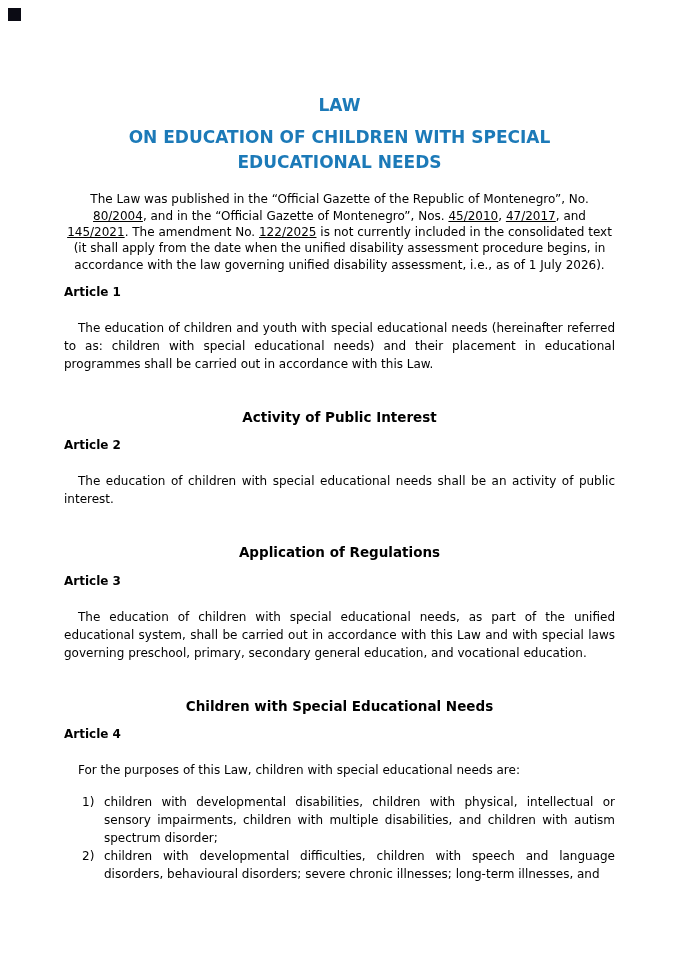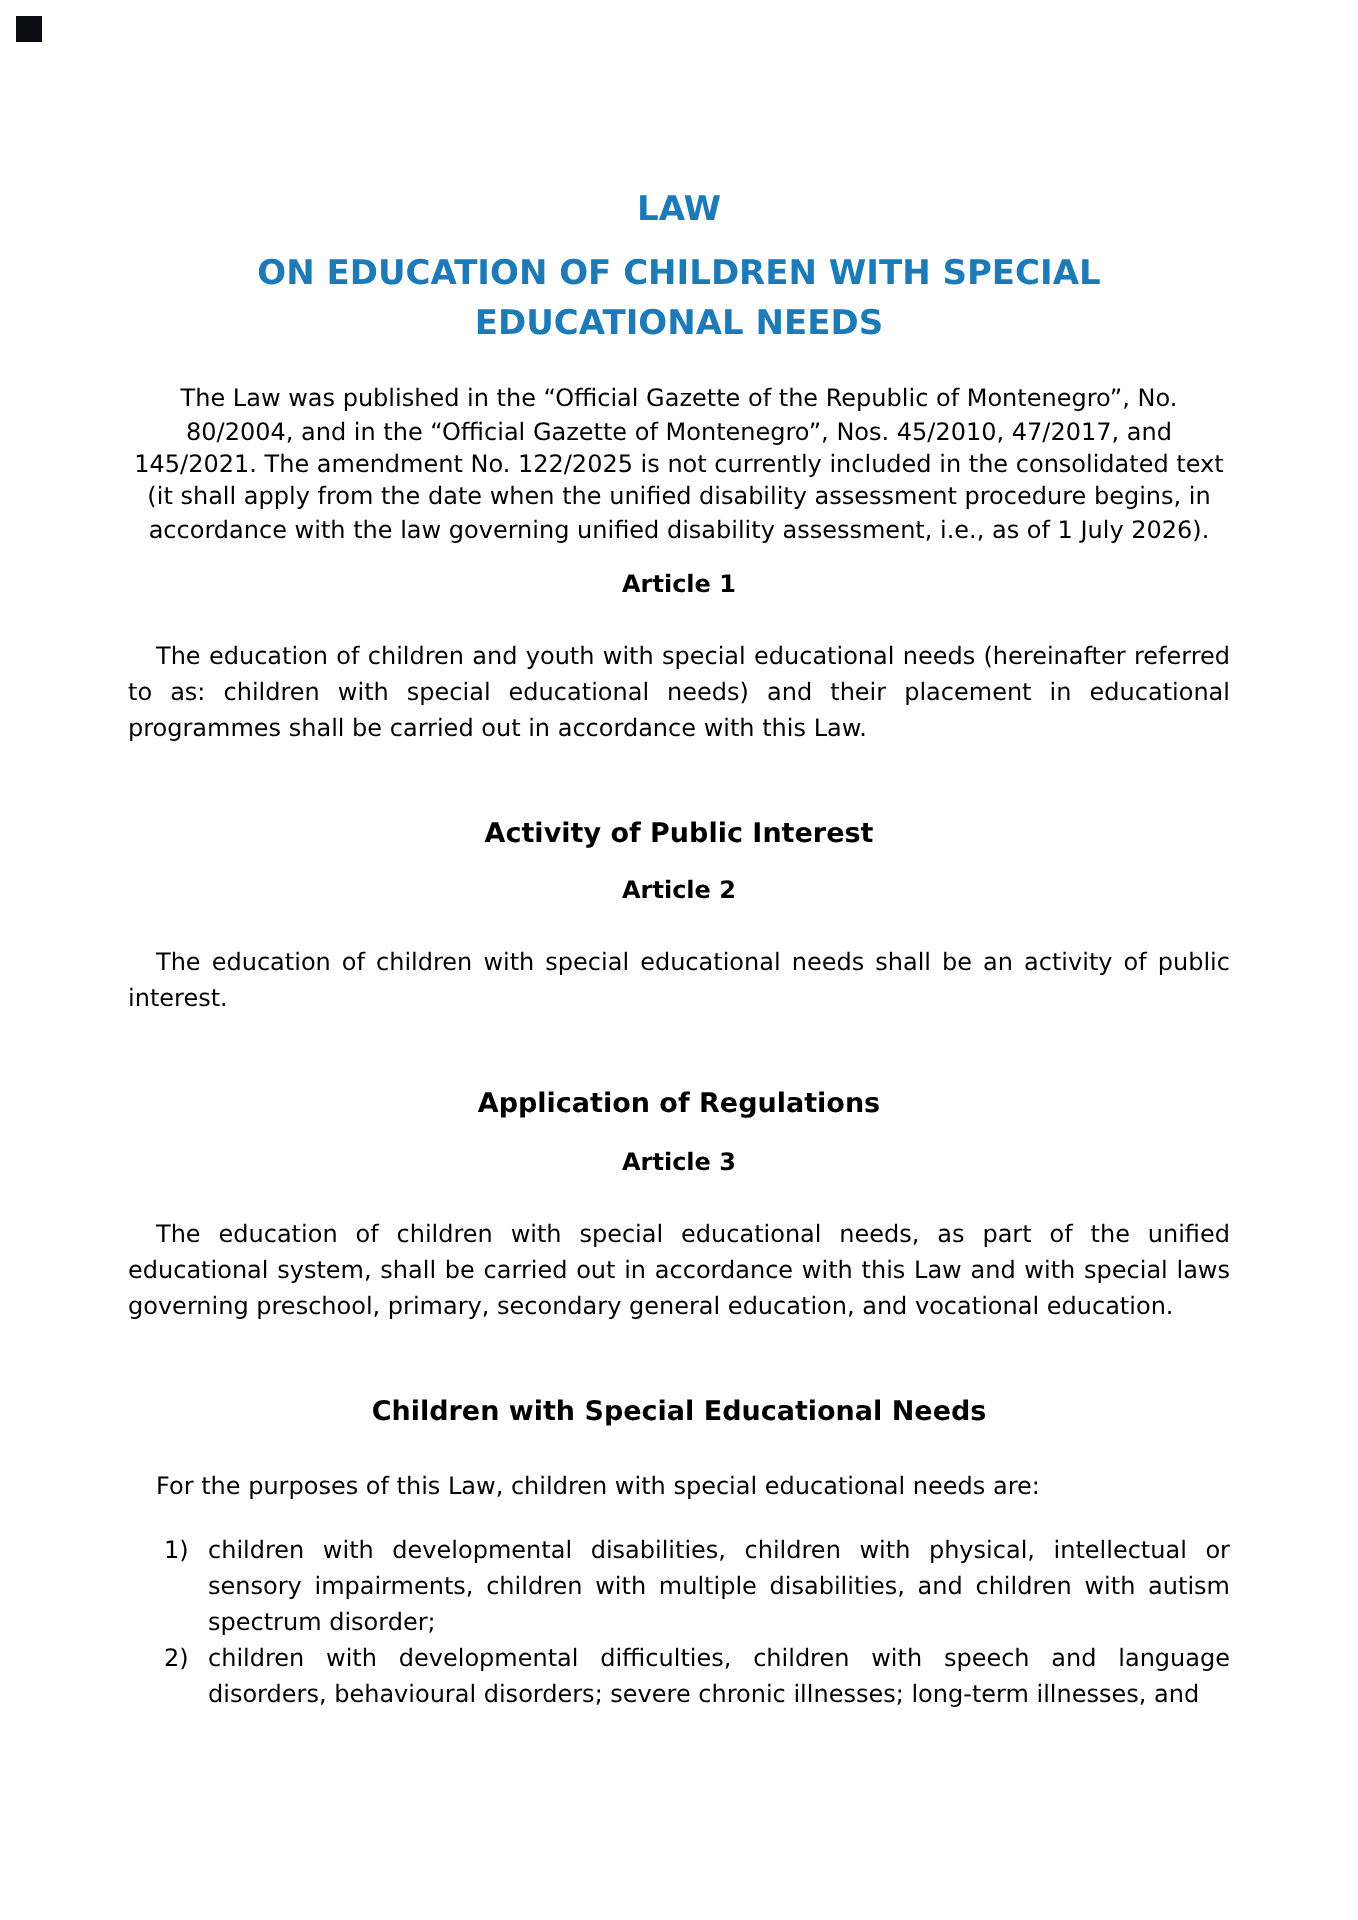--- a/index.html
+++ b/index.html
@@ -31,38 +31,39 @@
   .doc-title .t1 { display: block; }
   .doc-title .t2 { display: block; margin-top: 7px; }
   .pub-note {
     margin-top: 17px;
     text-align: center;
     font-size: 12px;
     line-height: 1.36;
   }
   .pub-note .doclink {
     color: inherit;
+    text-decoration: underline;
     cursor: pointer;
   }
   .part-heading {
     margin-top: 30px;
     text-align: center;
     font-size: 17.5px;
     font-weight: 400;
     color: #000;
   }
   .article-title {
     margin-top: 36px;
     text-align: center;
     font-size: 13.5px;
     font-weight: bold;
   }
   .article-number {
     margin-top: 3px;
-    text-align: center;
+    text-align: left;
     font-size: 12px;
     font-weight: bold;
   }
   .para {
     margin-top: 20px;
     font-size: 12px;
     line-height: 1.5;
     text-align: justify;
     text-indent: 14px;
   }
@@ -111,20 +112,21 @@
   </section>
 
   <section>
     <h3 class="article-title">Application of Regulations</h3>
     <div class="article-number">Article 3</div>
     <p class="para">The education of children with special educational needs, as part of the unified educational system, shall be carried out in accordance with this Law and with special laws governing preschool, primary, secondary general education, and vocational education.</p>
   </section>
 
   <section>
     <h3 class="article-title">Children with Special Educational Needs</h3>
+    <div class="article-number">Article 4</div>
     <p class="para">For the purposes of this Law, children with special educational needs are:</p>
     <div class="list">
       <div class="list-item">
         <span class="num">1)</span>
         <span class="txt">children with developmental disabilities, children with physical, intellectual or sensory impairments, children with multiple disabilities, and children with autism spectrum disorder;</span>
       </div>
       <div class="list-item">
         <span class="num">2)</span>
         <span class="txt">children with developmental difficulties, children with speech and language disorders, behavioural disorders; severe chronic illnesses; long-term illnesses, and</span>
       </div>

